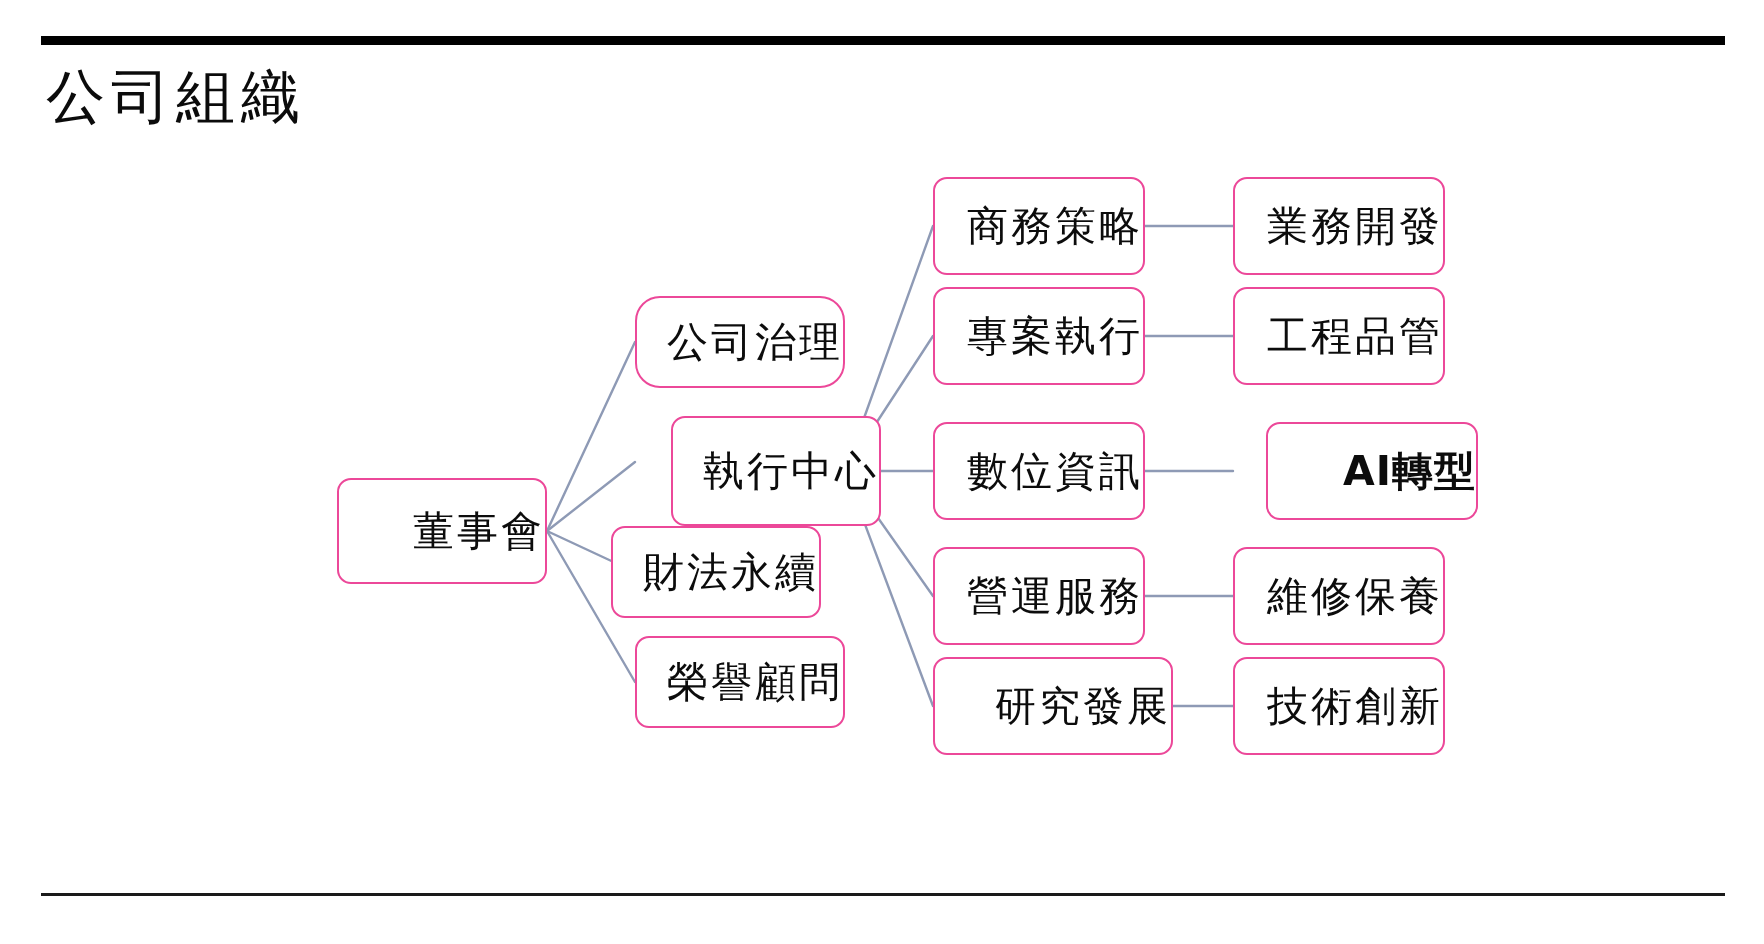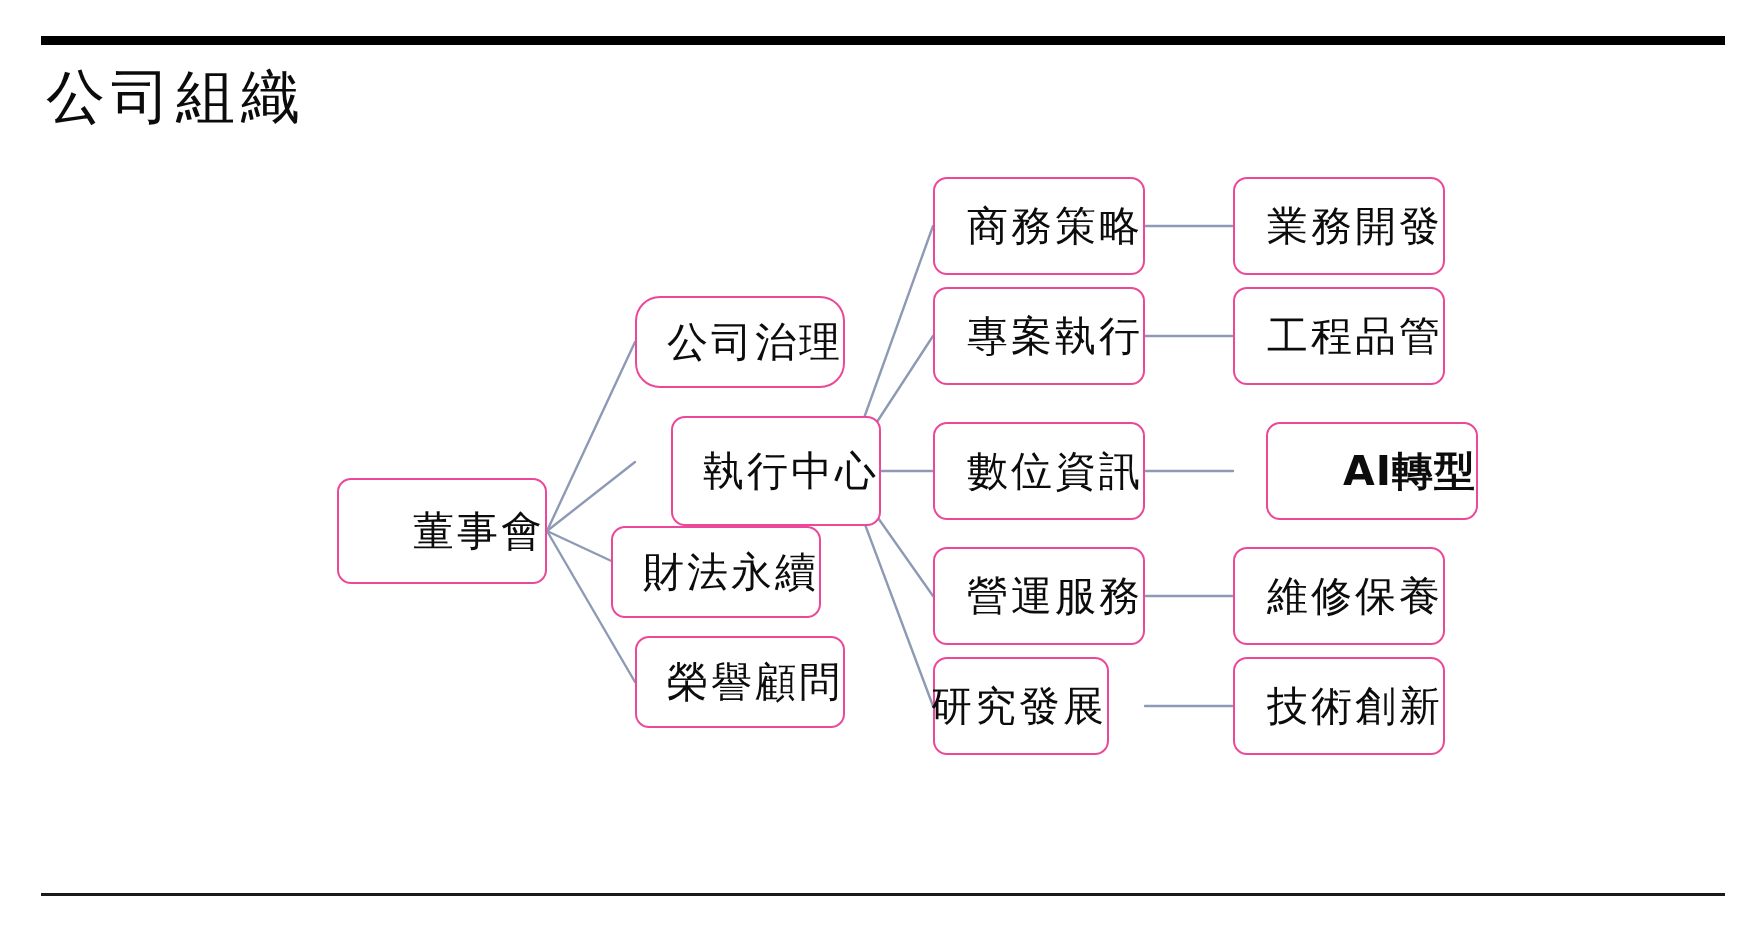--- a/index.html
+++ b/index.html
@@ -148,21 +148,21 @@
   </div>
 
   <div class="node" style="left:933px; top:422px; width:212px; height:98px;">
     <span class="label">數位資訊</span>
   </div>
 
   <div class="node" style="left:933px; top:547px; width:212px; height:98px;">
     <span class="label">營運服務</span>
   </div>
 
-  <div class="node" style="left:933px; top:657px; width:176px; height:98px;">
+  <div class="node" style="left:933px; top:657px; width:240px; height:98px;">
     <span class="label">研究發展</span>
   </div>
 
   <div class="node" style="left:1233px; top:177px; width:212px; height:98px;padding-left:37px;">
     <span class="label">業務開發</span>
   </div>
 
   <div class="node" style="left:1233px; top:287px; width:212px; height:98px;">
     <span class="label">工程品管</span>
   </div>

